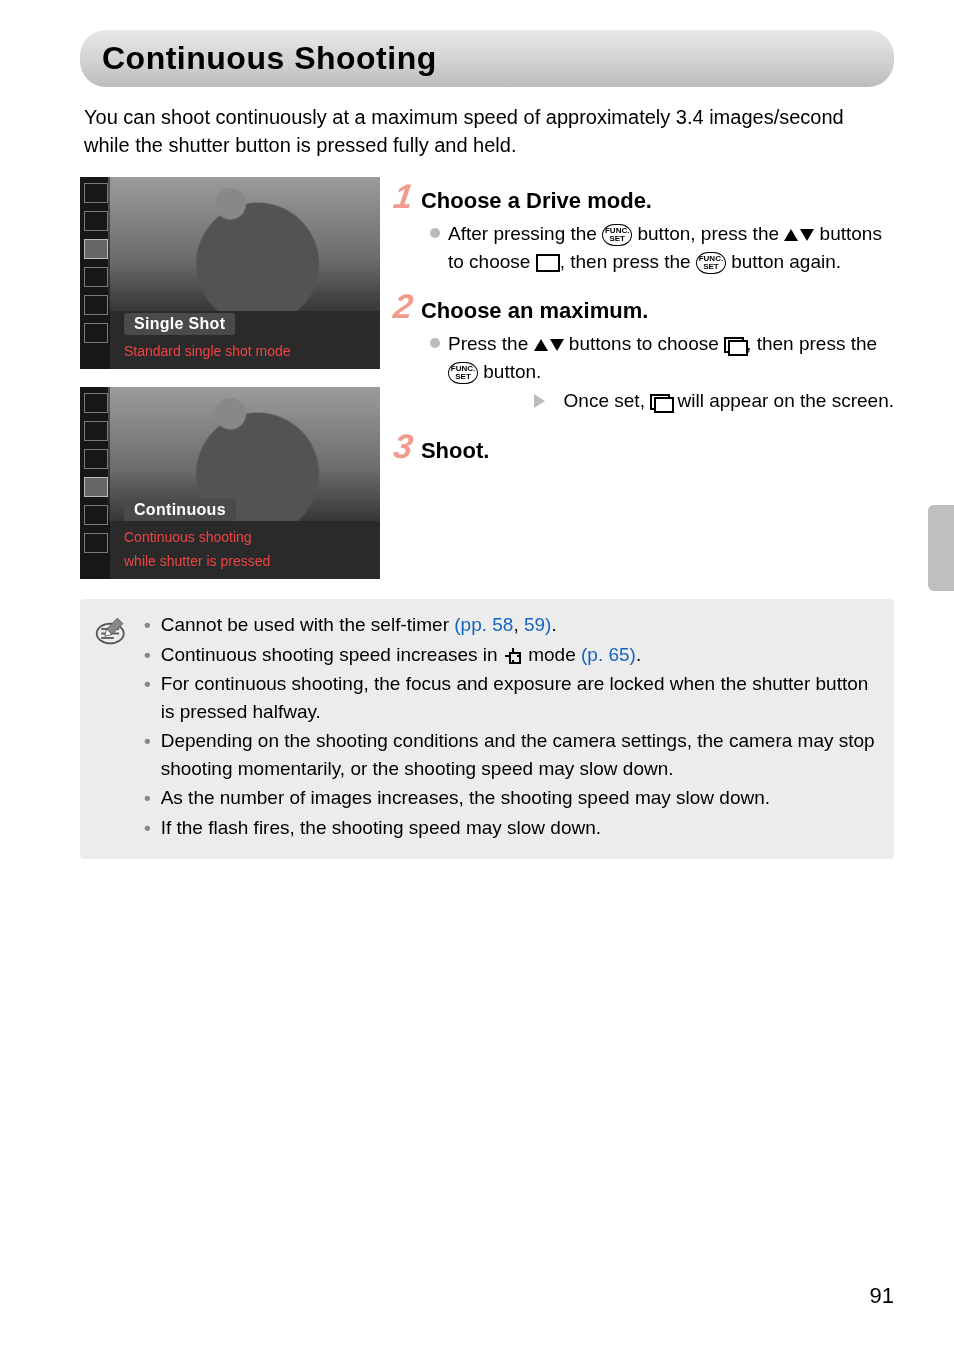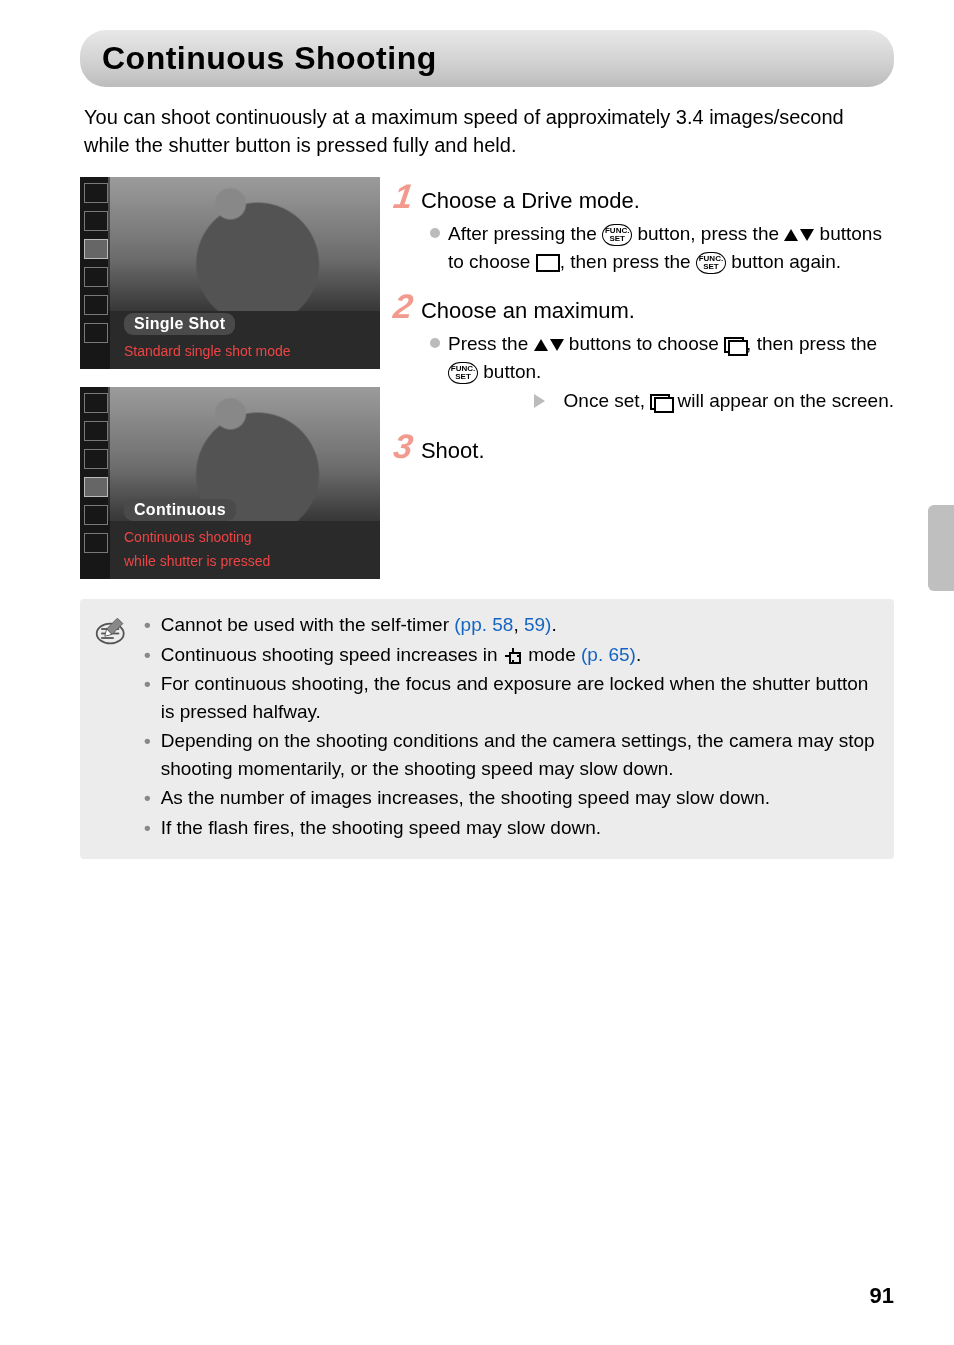--- a/index.html
+++ b/index.html
@@ -96,21 +96,21 @@
     bottom: 0;
     padding: 4px 6px 10px 4px;
   }
   .lb1 {
     display: inline-block;
     color: #fff;
     font-size: 16px;
     font-weight: bold;
     padding: 2px 10px;
     background: #4a4a4a;
-    border-radius: 9px;
+    border-radius: 3px;
     letter-spacing: 0.3px;
   }
   .lb2 {
     margin-top: 8px;
     font-size: 14px;
     color: #ef4444;
   }
   .right-col {
     flex: 1;
   }
@@ -124,21 +124,21 @@
     font-family: "Arial Black", Arial, sans-serif;
     font-size: 34px;
     font-weight: 900;
     font-style: italic;
     color: #f29a8e;
     line-height: 1;
     transform: skewX(-8deg);
   }
   .step-title {
     font-size: 22px;
-    font-weight: 400;
+    font-weight: 700;
     text-align: right;
   }
   .step-body {
     font-size: 19px;
     line-height: 1.45;
     margin-left: 36px;
     margin-bottom: 14px;
   }
   .bullet-row {
     display: flex;
@@ -282,21 +282,20 @@
     font-weight: bold;
   }
   .link {
     color: #1565c0;
   }
   .pagenum {
     position: absolute;
     bottom: 36px;
     right: 60px;
     font-size: 22px;
-    font-weight: bold;
   }
   .side-tab {
     position: absolute;
     right: 0;
     top: 505px;
     width: 26px;
     height: 86px;
     background: #bfbfbf;
     border-top-left-radius: 6px;
     border-bottom-left-radius: 6px;

